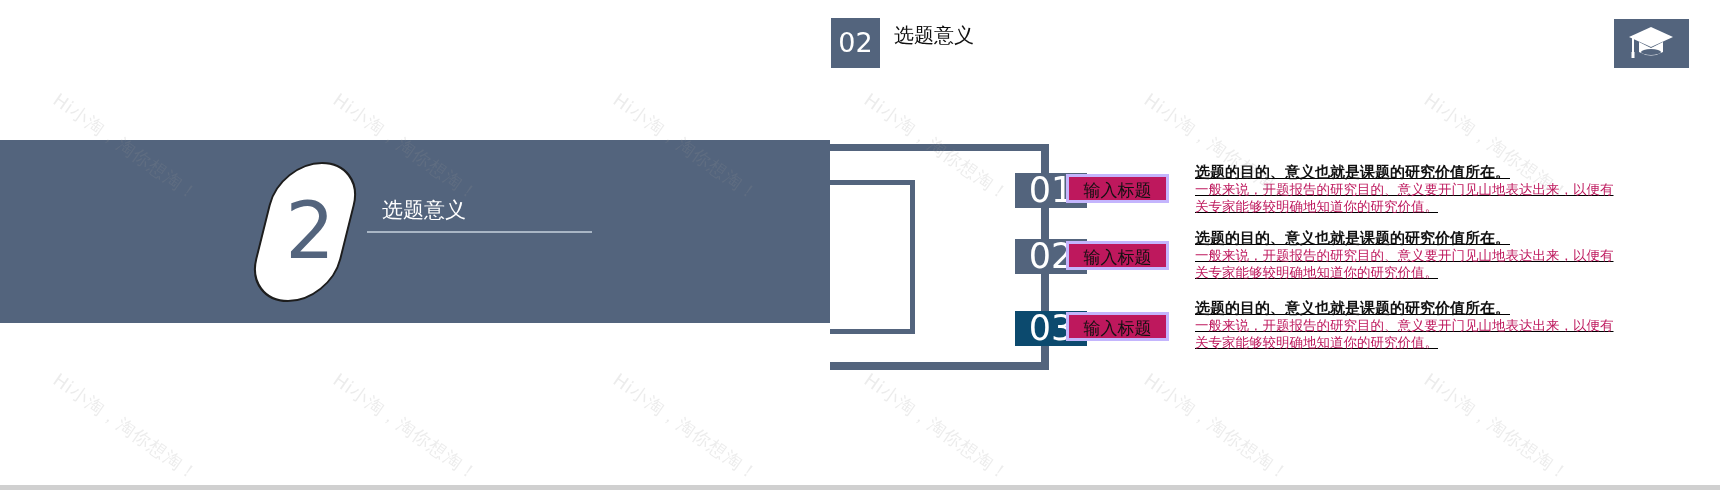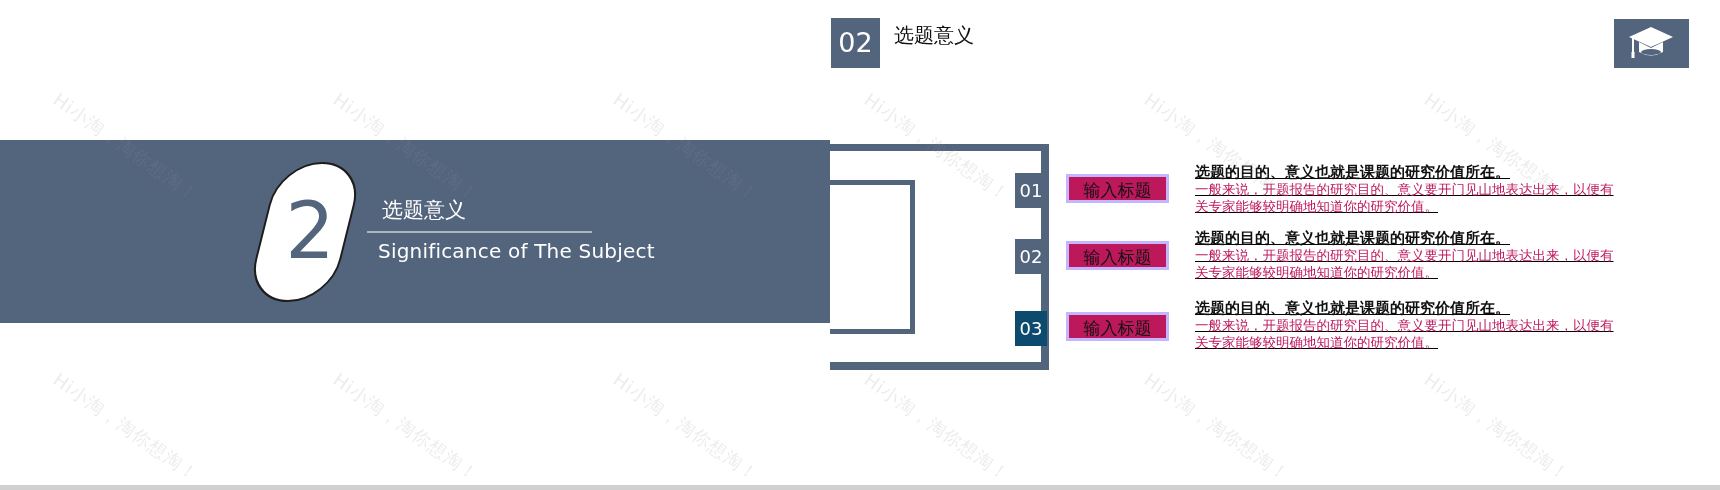--- a/index.html
+++ b/index.html
@@ -33,39 +33,38 @@
 
     
     .hdr-badge { position: absolute; left: 1px; top: 18px; width: 49px; height: 50px; color: #fff;
                  font-size: 27px; line-height: 50px; text-align: center; }
     .hdr-cn { position: absolute; left: 64px; top: 22px; font-size: 20px; color: #111; }
     .hdr-en { position: absolute; left: 66px; top: 49px; font-size: 18px; color: #111; }
     .cap-box { position: absolute; left: 784px; top: 19px; width: 75px; height: 49px; }
     .cap-box svg { position: absolute; left: 14px; top: 6px; }
 
     .frame { position: absolute; }
-    .num-badge { position: absolute; width: 32px; height: 35px; color: #fff; font-size: 18px;
+    .num-badge { position: absolute; width: 72px; height: 35px; color: #fff; font-size: 35px;
                  line-height: 35px; text-align: center; z-index: 2; }
     .label-box { position: absolute; width: 103px; height: 29px; border: 3px solid #c4b5fd;
                  box-sizing: border-box; background: #be185d; font-size: 17px; line-height: 27px;
                  text-align: center; color: #111; z-index: 2; }
     .desc { position: absolute; left: 365px; width: 420px; z-index: 2; text-decoration: underline; }
     .desc-title { font-size: 15px; font-weight: bold; color: #111; line-height: 18px; }
     .desc-body { font-size: 13.5px; color: #be185d; line-height: 17px; }
   </style>
 </head>
 <body>
 
 <div id="slide-left" class="slide">
   <div class="band" style="background:#53647d"></div>
   <div class="pill"></div>
   <div class="pill-num" style="color:#53647d">2</div>
   <div class="cover-cn">选题意义</div>
   <div class="cover-line"></div>
-  <div class="cover-en">Significance of The Subject</div>
 
   <div class="wm" style="left:62px;top:88px">Hi小淘，淘你想淘！</div>
   <div class="wm" style="left:342px;top:88px">Hi小淘，淘你想淘！</div>
   <div class="wm" style="left:622px;top:88px">Hi小淘，淘你想淘！</div>
   <div class="wm" style="left:62px;top:368px">Hi小淘，淘你想淘！</div>
   <div class="wm" style="left:342px;top:368px">Hi小淘，淘你想淘！</div>
   <div class="wm" style="left:622px;top:368px">Hi小淘，淘你想淘！</div>
 </div>
 
 <div class="v-divider"></div>

